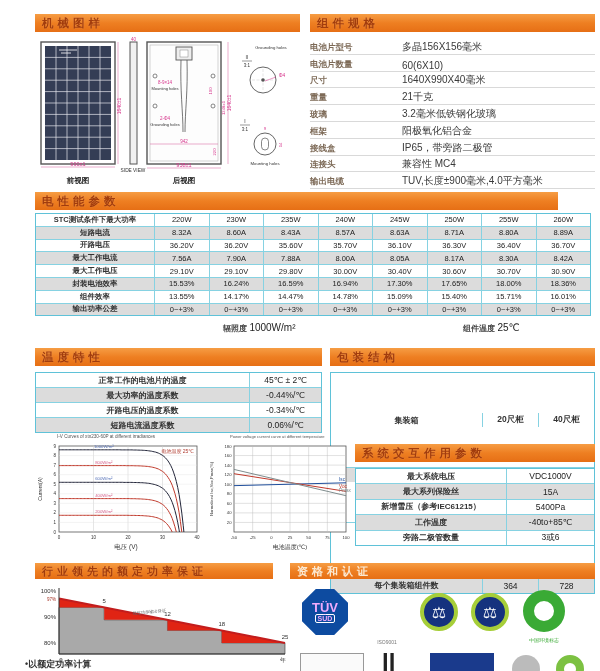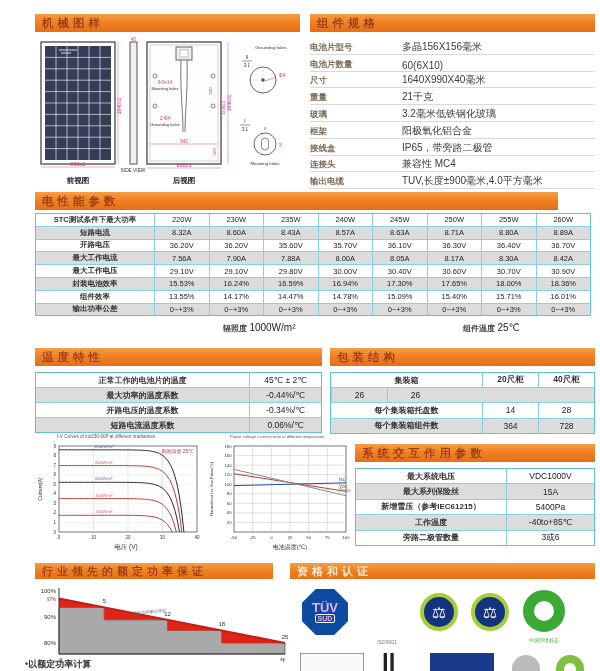--- a/index.html
+++ b/index.html
@@ -36,21 +36,21 @@
   .efoot .v{font-size:10px;}
 
   
   .ttable .cyrow{height:14px;}
   .ttable .tlabel{flex:1;font-size:8px;}
   .ttable .tvalue{flex:0 0 72px;font-size:8.5px;}
   .stable .tvalue{flex:0 0 88px;}
   .stable .cyrow{height:14.4px;}
 
   
-  .ptable .cyrow{height:14.2px;}
+  .ptable .cyrow{height:14.2px;margin-top:40px;}
   .ptable .pl{flex:1;font-size:8px;}
   .ptable .ps{flex:0 0 56px;font-size:8.5px;}
 
   
   .logo{position:absolute;display:flex;align-items:center;justify-content:center;}
   .logo-tuv{width:46px;height:46px;background:#0d4ba0;color:#f0abfc;
     clip-path:polygon(30% 0,70% 0,100% 30%,100% 70%,70% 100%,30% 100%,0 70%,0 30%);
     flex-direction:column;font-weight:bold;}
   .logo-tuv .t1{font-size:13px;line-height:12px;}
   .logo-tuv .t2{font-size:7px;border:1px solid #fff;padding:0 2px;border-radius:2px;}

